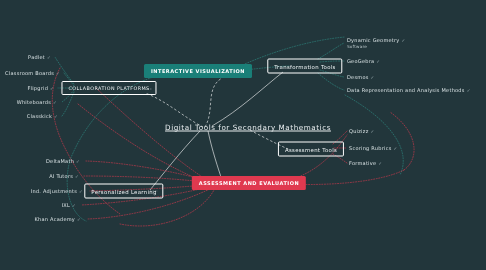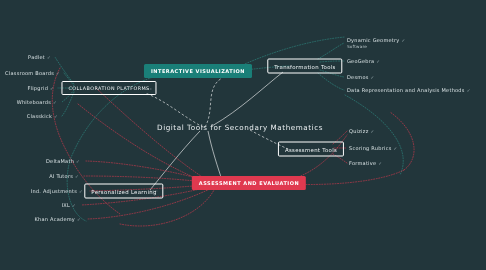--- a/index.html
+++ b/index.html
@@ -133,21 +133,21 @@
       <path d="M 78 104 C 110 130 160 165 208 183"></path>
       <path d="M 120 224 C 160 232 200 215 214 190"></path>
     </g>
 
     <g fill="none" stroke="#d0dadd" stroke-width="0.5" stroke-dasharray="1.2 1.4">
       <path d="M 145 89 L 152 89"></path>
       <path d="M 150 191 L 158 191"></path>
     </g>
   </svg>
 
-  <div class="node root" style="left:240px; top:127px;">Digital Tools for Secondary Mathematics</div>
+  <div class="node root" style="left:248px; top:127px;text-decoration:underline;">Digital Tools for Secondary Mathematics</div>
 
   <div class="node branch teal-fill" style="left:198px; top:71px;">INTERACTIVE VISUALIZATION</div>
 
   <div class="node branch outline" style="left:109px; top:88px; text-transform:uppercase; letter-spacing:0.45px; font-size:4.8px;">COLLABORATION PLATFORMS</div>
 
   <div class="node branch outline" style="left:305px; top:66px;">Transformation Tools</div>
 
   <div class="node branch outline" style="left:311px; top:149px;">Assessment Tools</div>
 
   <div class="node branch red-fill" style="left:249px; top:183px;">ASSESSMENT AND EVALUATION</div>

